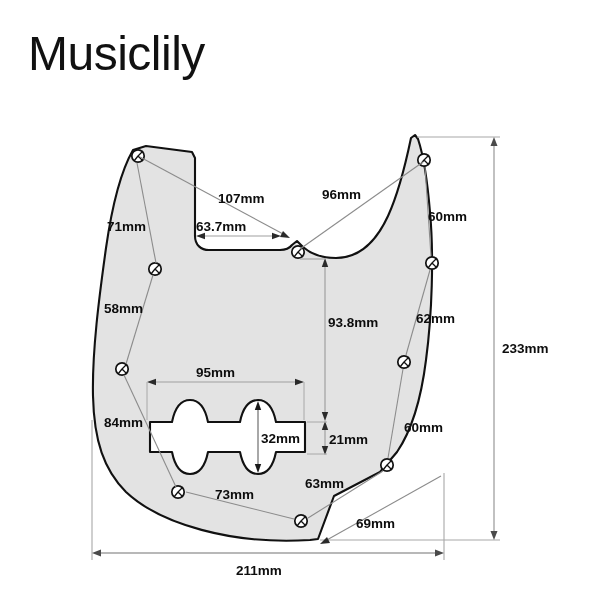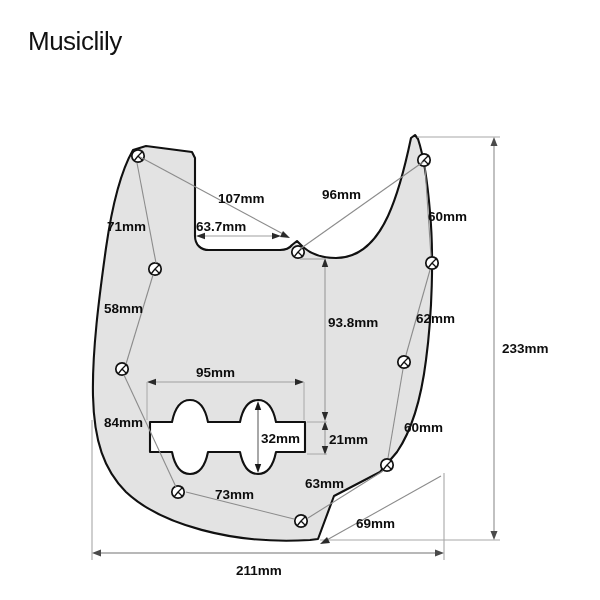--- a/index.html
+++ b/index.html
@@ -18,21 +18,21 @@
     position: relative;
     width: 600px;
     height: 600px;
     background: #ffffff;
   }
   #brand {
     position: absolute;
     left: 28px;
     top: 26px;
     font-family: "Liberation Sans", sans-serif;
-    font-size: 26px;
+    font-size: 48px;
     font-weight: 400;
     color: #111111;
     letter-spacing: -0.5px;
     white-space: nowrap;
   }
   svg#drawing {
     position: absolute;
     left: 0;
     top: 0;
     width: 600px;

